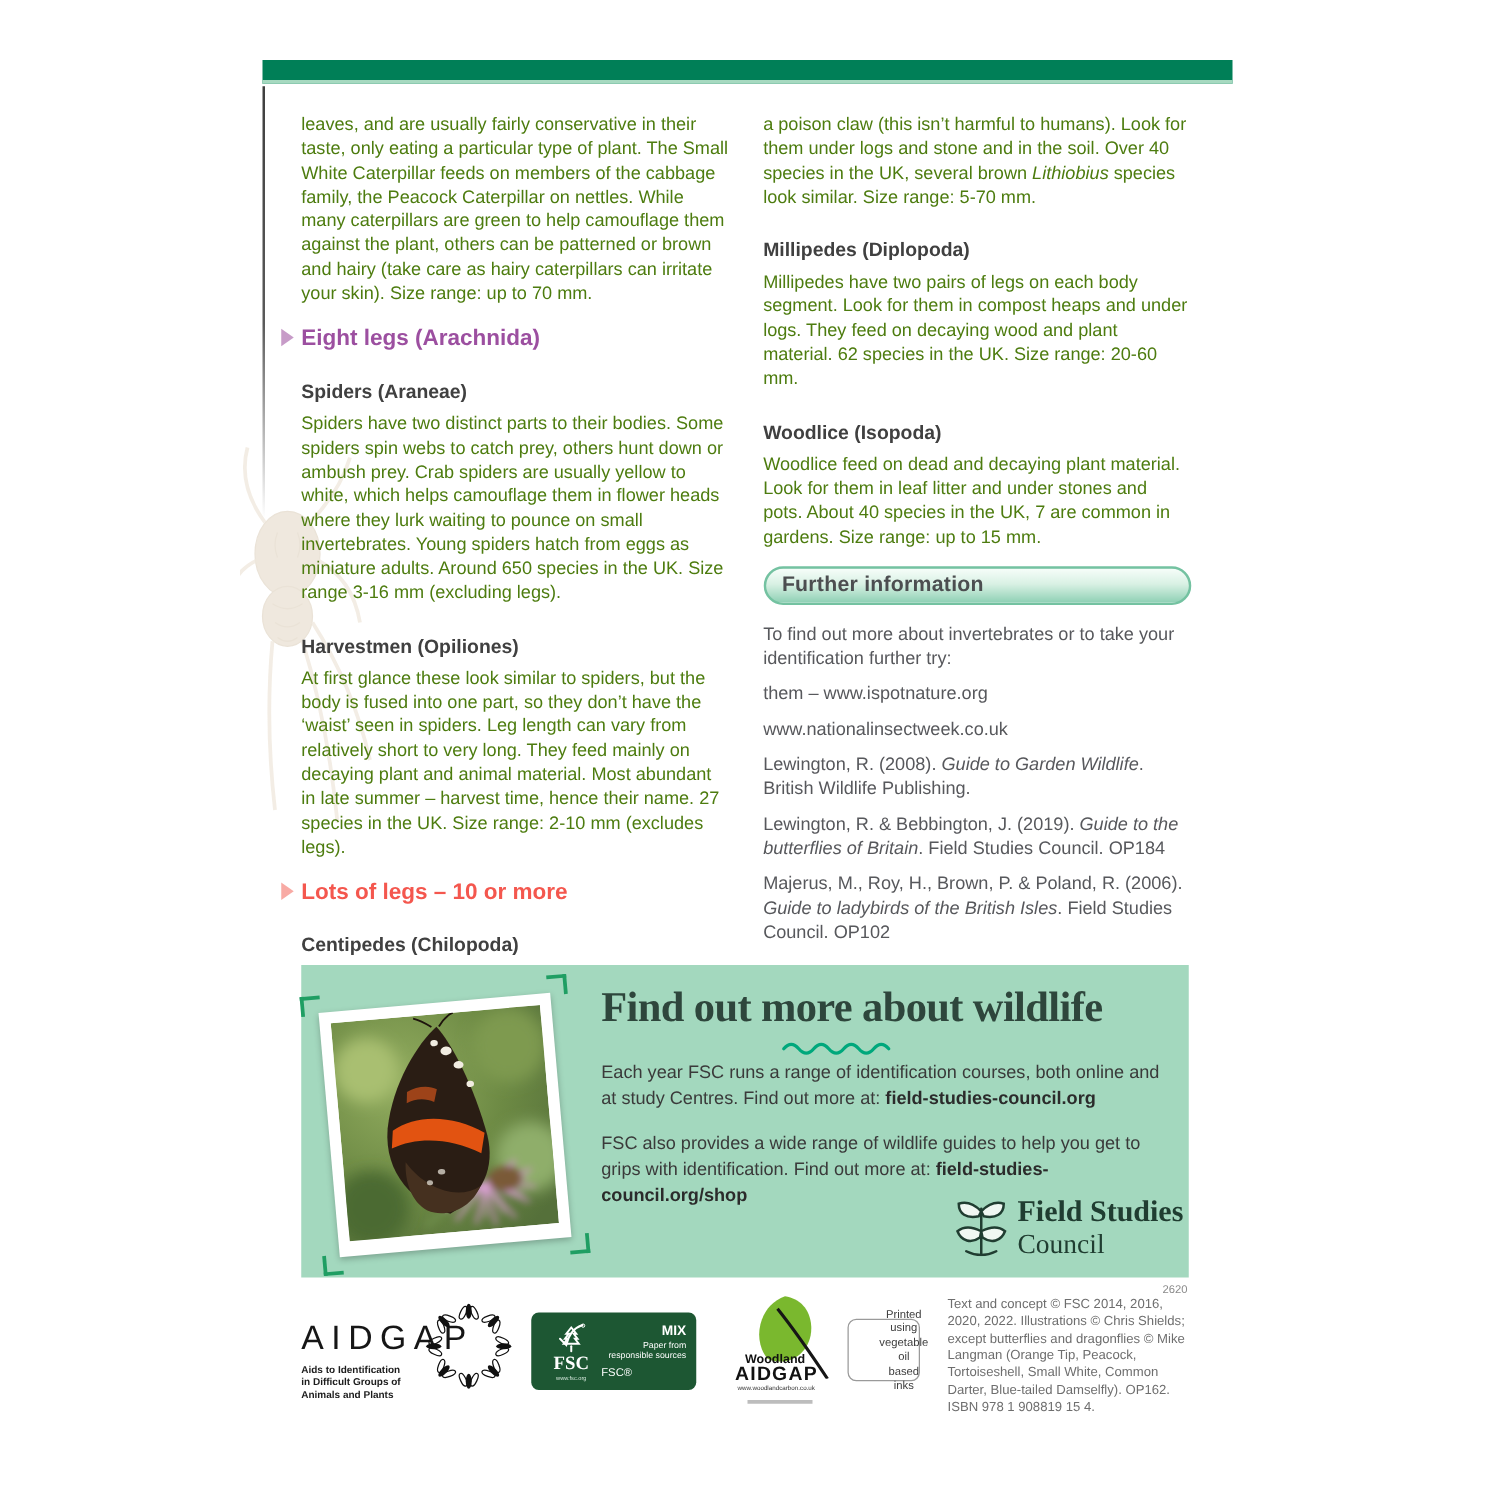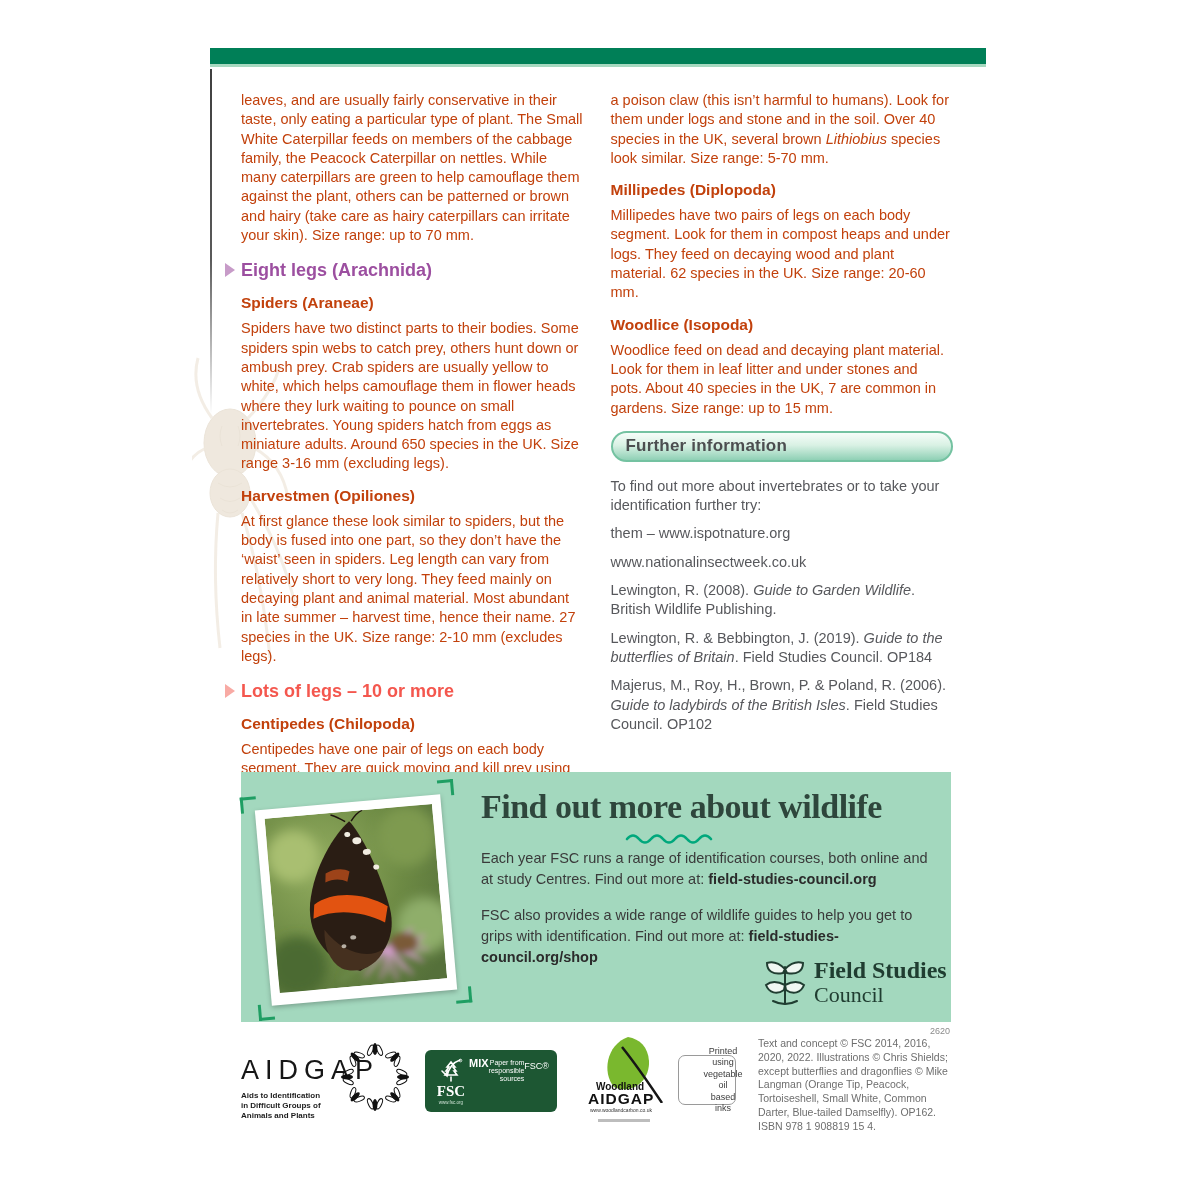--- a/index.html
+++ b/index.html
@@ -10,22 +10,22 @@
   }
   .content { position:absolute; left:210px; top:48px; width:776px; }
   .topbar { height:19px; background:#007f57; border-bottom:3px solid #a6d9c0; }
   .spine {
     position:absolute; left:0; top:21px; width:2px; height:345px;
     background:linear-gradient(#3f3f3f 0%, #5a5a5a 55%, rgba(90,90,90,0) 100%);
   }
   .watermark { position:absolute; left:-18px; top:300px; opacity:.28; z-index:0; pointer-events:none; }
   .cols { position:relative; z-index:1; display:flex; gap:27px; padding:24px 33px 0 31px; }
   .col { width:343px; }
-  p.body { font-size:14.5px; line-height:19.3px; color:#c2410c; margin:0 0 11px 0; }
-  h3.sub { font-size:15.5px; font-weight:bold; color:#c2410c; margin:13px 0 7px 0; }
+  p.body { font-size:14.5px; line-height:19.3px; color:#4d7c0f; margin:0 0 11px 0; }
+  h3.sub { font-size:15.5px; font-weight:bold; color:#404040; margin:24px 0 7px 0; }
   h2.section { position:relative; font-size:18px; font-weight:bold; margin:15px 0 9px 0; }
   h2.purple { color:#9c4fa0; }
   h2.red { color:#f4574e; }
   .tri { position:absolute; left:-16px; top:3px; width:0; height:0;
          border-style:solid; border-width:7px 0 7px 10px;
          border-color:transparent transparent transparent currentColor; }
   .tri.p { color:#c79bc8; }
   .tri.r { color:#f8aaa4; }
   i { font-style:italic; }
   .further-pill {
@@ -70,21 +70,21 @@
   .aidgap .word { font-size:27px; letter-spacing:6px; color:#161616; font-weight:500; }
   .aidgap .tag { font-size:8px; font-weight:bold; color:#1c1c1c; line-height:10px; white-space:pre-line; margin-top:5px; }
   .aidgap svg.flies { position:absolute; left:92px; top:-20px; }
   .fsc-label {
     position:absolute; left:184px; top:17px; width:132px; height:62px;
     background:#1d5733; border-radius:6px; color:#fff; display:flex; padding:7px 8px;
   }
   .fsc-label .left { width:48px; display:flex; flex-direction:column; align-items:center; }
   .fsc-label .left .fscword { font-family:"Liberation Serif", serif; font-weight:bold; font-size:15px; line-height:15px; margin-top:1px; }
   .fsc-label .left .fscurl { font-size:4.5px; margin-top:1px; color:#cfe3d6; }
-  .fsc-label .right { flex:1; text-align:right; display:flex; flex-direction:row; }
+  .fsc-label .right { flex:1; text-align:right; display:flex; flex-direction:column; justify-content:center; }
   .fsc-label .mix { font-size:11px; font-weight:bold; line-height:12px; }
   .fsc-label .desc { font-size:7px; line-height:8px; white-space:pre-line; margin-top:2px; }
   .fsc-label .mark { font-size:9px; font-weight:normal; margin-top:4px; text-align:left; }
   .woodland { position:absolute; left:347px; top:0; width:86px; text-align:center; }
   .woodland .wl1 { font-size:10px; font-weight:bold; color:#111; margin-top:-26px; text-align:left; padding-left:8px; }
   .woodland .wl2 { font-size:15.5px; font-weight:bold; letter-spacing:1px; color:#111; line-height:14px; text-align:left; }
   .woodland .wurl { font-size:5px; color:#333; text-align:left; padding-left:2px; margin-top:1px; }
   .woodland .tiny { height:3px; width:52px; margin:6px auto 0 10px; background:#bdbdbd; }
   .printed-box {
     position:absolute; left:437px; top:22px; width:58px; height:50px;

